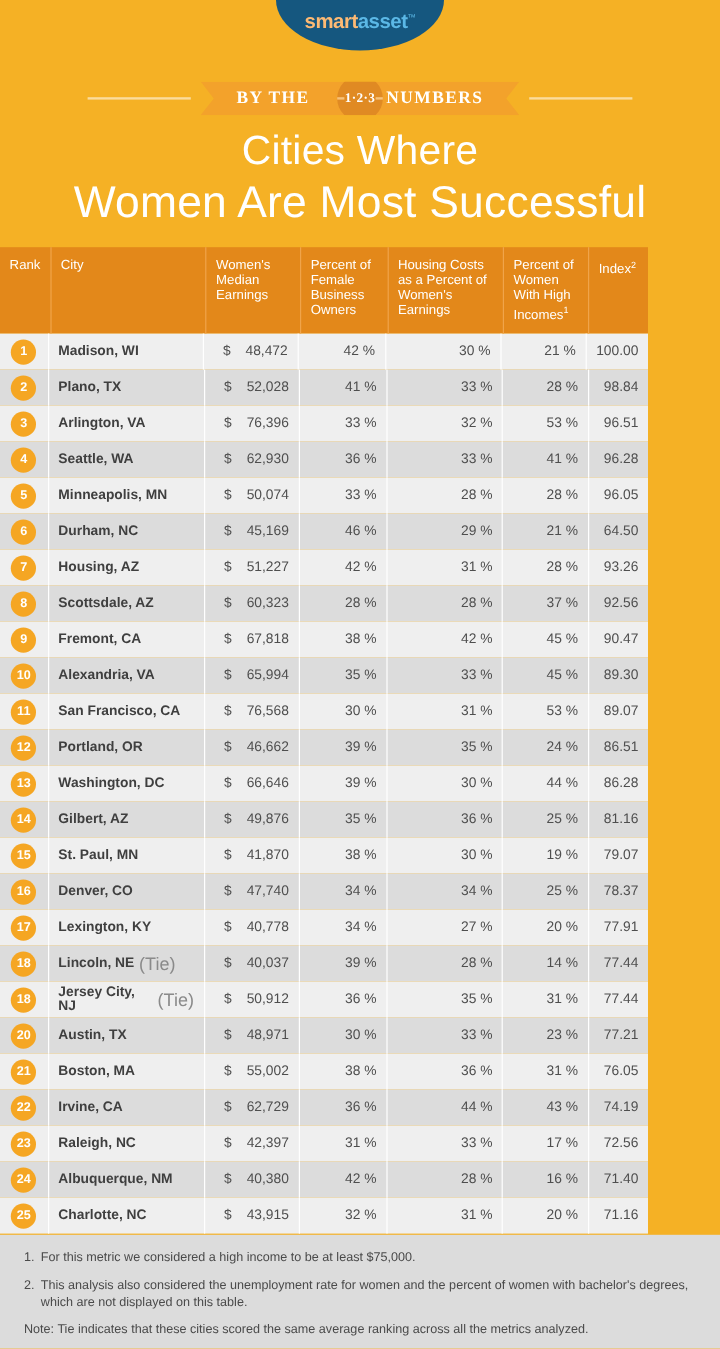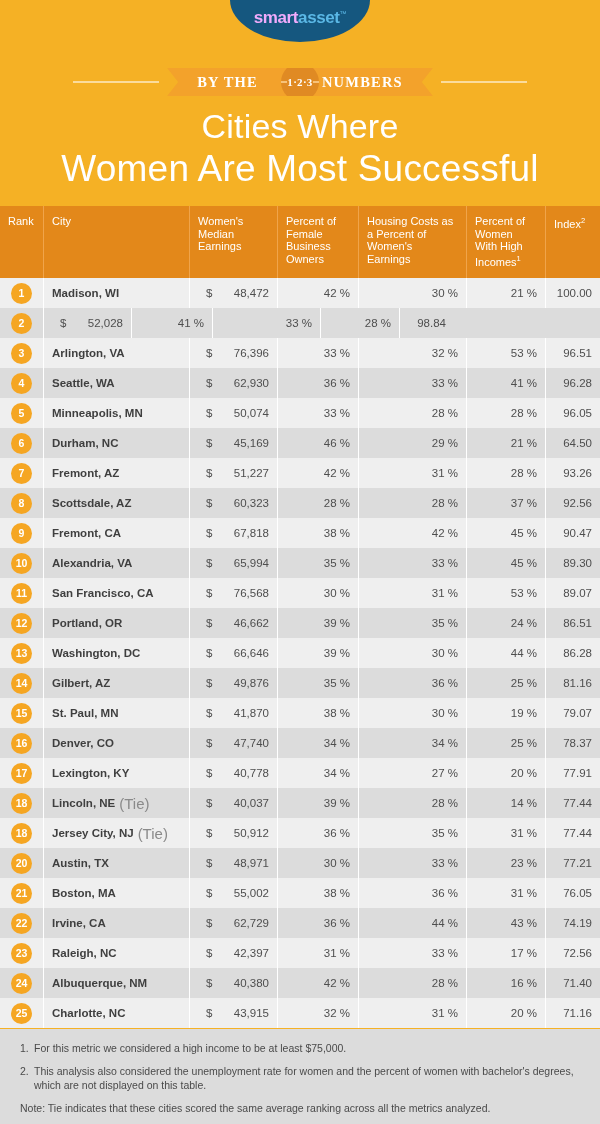--- a/index.html
+++ b/index.html
@@ -36,21 +36,21 @@
     align-items: center;
     justify-content: center;
     padding-bottom: 6px;
   }
   .logo-text {
     font-size: 17px;
     font-weight: bold;
     letter-spacing: -0.4px;
     position: relative;
   }
-  .logo-smart { color: #f0abfc; margin-top: 15px; }
+  .logo-smart { color: #fdba74; margin-top: 15px; }
   .logo-asset { color: #5bb8e6; }
   .logo-tm {
     color: #5bb8e6;
     font-size: 7px;
     vertical-align: super;
     font-weight: normal;
   }
 
   
   .ribbon-row {
@@ -131,21 +131,21 @@
     font-size: 37px;
     font-weight: 300;
     line-height: 1.2;
     letter-spacing: 0.2px;
   }
 
   
   .table {
     position: absolute;
     top: 206px; left: 0;
-    width: 600px;
+    width: 540px;
   }
   .thead {
     display: flex;
     background: #e3881a;
     height: 72px;
   }
   .thead .cell {
     color: #ffffff;
     font-size: 11px;
     line-height: 12.6px;
@@ -294,20 +294,23 @@
           </div>
           <div class="cell c-fbo">42 %</div>
           <div class="cell c-house">30 %</div>
           <div class="cell c-high">21 %</div>
           <div class="cell c-index">100.00</div>
         </div>
         <div class="row even">
           <div class="cell c-rank">
             <span class="badge">2</span>
           </div>
+          <div class="cell c-city">
+            <span class="city-name">Plano, TX</span>
+          </div>
           <div class="cell c-earn">
             <span class="earn-inner">
               <span class="dollar">$</span>
               <span class="earn-val">52,028</span>
             </span>
           </div>
           <div class="cell c-fbo">41 %</div>
           <div class="cell c-house">33 %</div>
           <div class="cell c-high">28 %</div>
           <div class="cell c-index">98.84</div>
@@ -382,21 +385,21 @@
           <div class="cell c-fbo">46 %</div>
           <div class="cell c-house">29 %</div>
           <div class="cell c-high">21 %</div>
           <div class="cell c-index">64.50</div>
         </div>
         <div class="row odd">
           <div class="cell c-rank">
             <span class="badge">7</span>
           </div>
           <div class="cell c-city">
-            <span class="city-name">Fremont, AZ</span>
+            <span class="city-name">Housing, AZ</span>
           </div>
           <div class="cell c-earn">
             <span class="earn-inner">
               <span class="dollar">$</span>
               <span class="earn-val">51,227</span>
             </span>
           </div>
           <div class="cell c-fbo">42 %</div>
           <div class="cell c-house">31 %</div>
           <div class="cell c-high">28 %</div>

